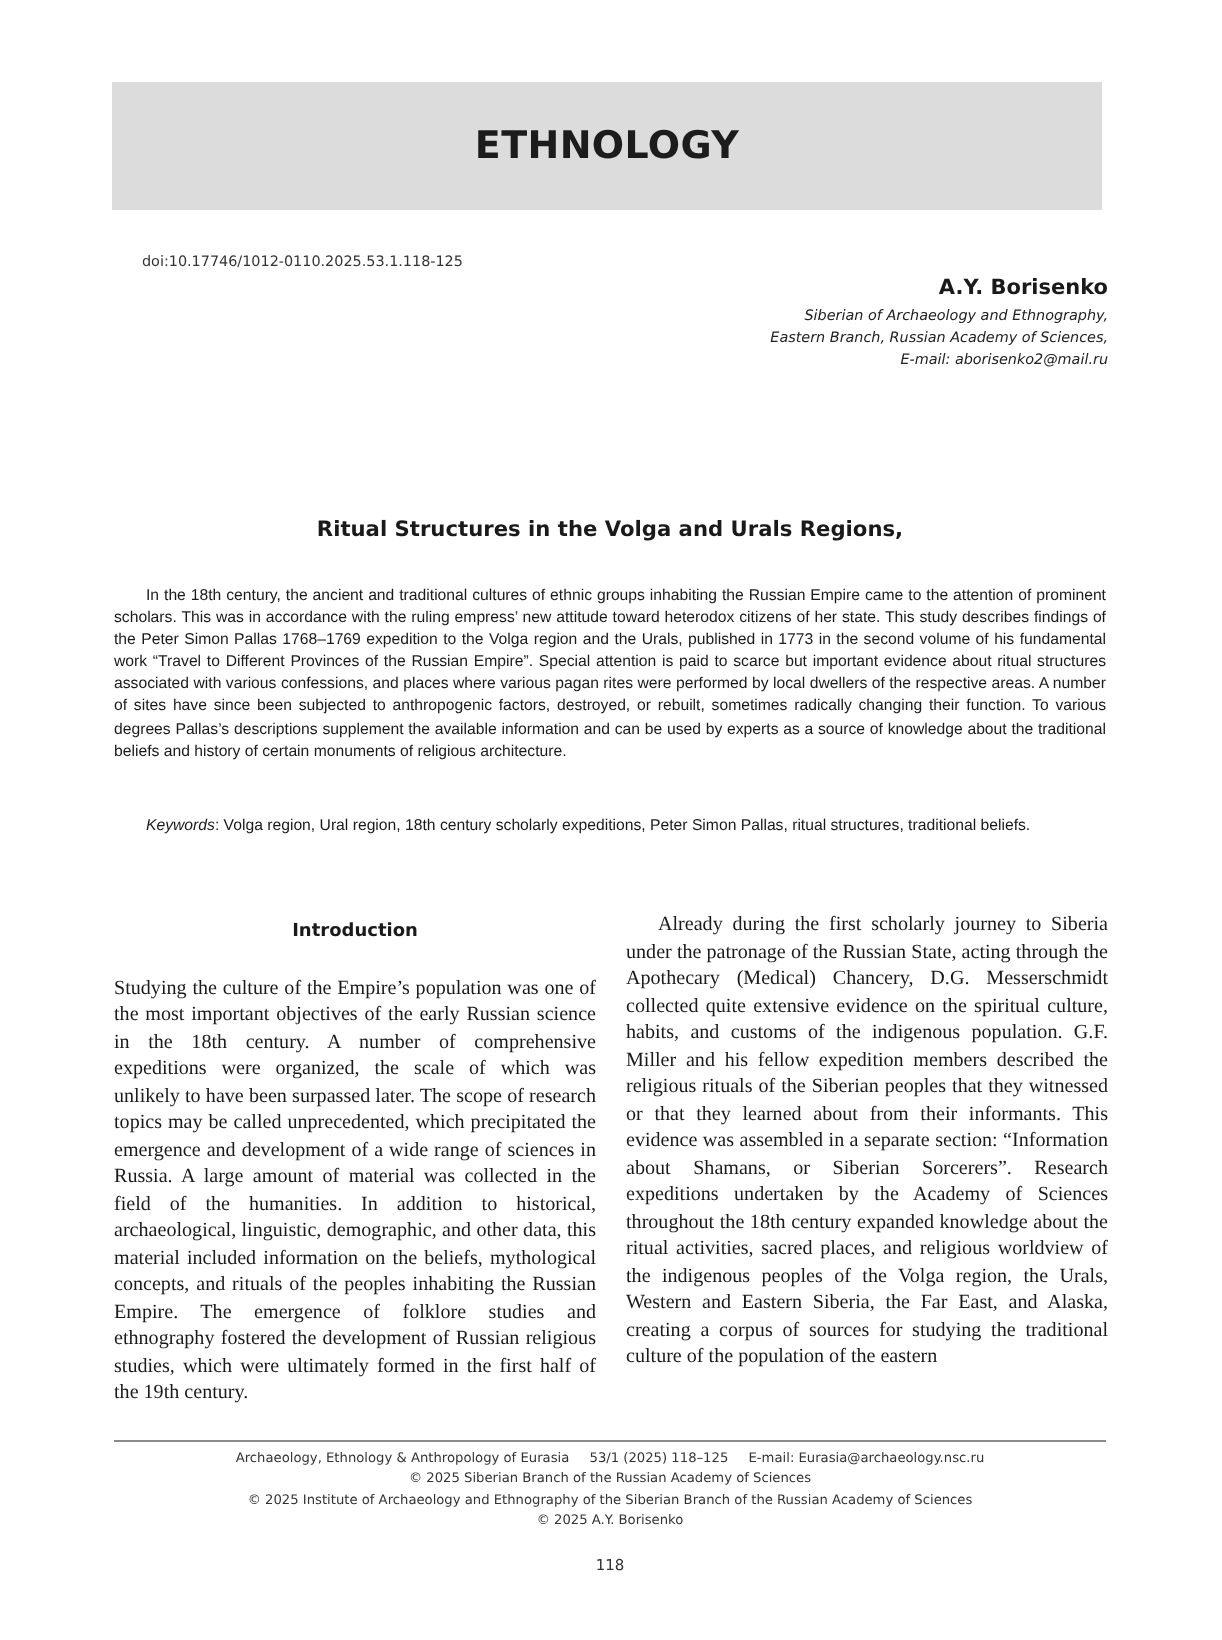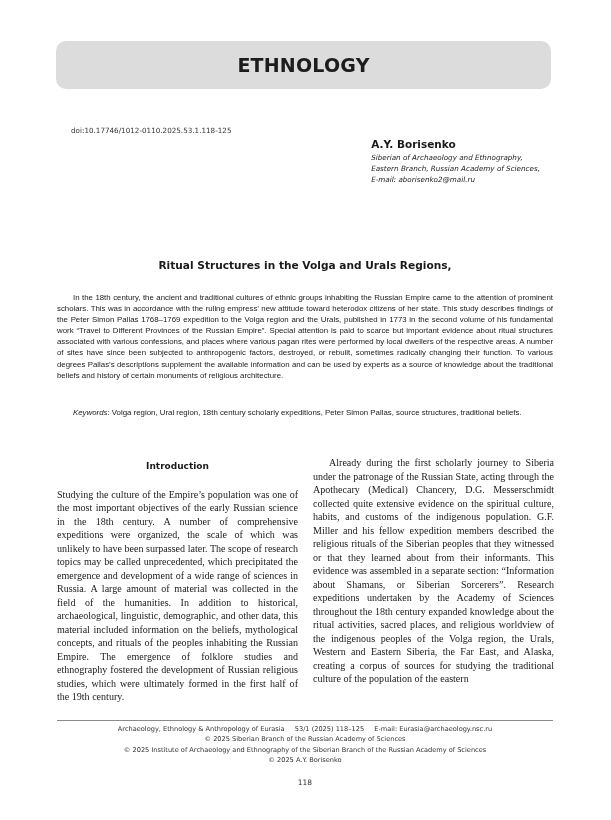--- a/index.html
+++ b/index.html
@@ -1,30 +1,30 @@
 <!DOCTYPE html>
 <html><head>
 <meta charset="utf-8">
 <style>
   html, body { margin: 0; padding: 0; background: #ffffff; }
   body { width: 611px; height: 820px; position: relative; overflow: hidden; color: #1a1a1a; }
   .section-banner {
-    position: absolute; left: 56px; top: 41px; width: 495px; height: 48px;
-    background: #dcdcdc; display: flex; align-items: center; justify-content: center; border-radius: 10px;
+    position: absolute; left: 56px; top: 41px; width: 495px; height: 64px;
+    background: #dcdcdc; display: flex; align-items: center; justify-content: center;
   }
   .section-banner span {
     font-family: "DejaVu Sans", sans-serif; font-weight: bold; font-size: 19px;
     letter-spacing: 0.2px; color: #1c1c1c;
   }
   .doi {
     position: absolute; left: 71px; top: 126px;
     font-family: "DejaVu Sans", sans-serif; font-size: 7.2px; color: #333;
   }
   .author-block {
-    position: absolute; right: 71px; top: 138px; text-align: left;
+    position: absolute; right: 57px; top: 138px; text-align: right;
   }
   .author-name {
     font-family: "DejaVu Sans", sans-serif; font-weight: bold; font-size: 10.5px;
     margin-bottom: 3px;
   }
   .affil-line {
     font-family: "DejaVu Sans", sans-serif; font-style: italic; font-size: 7.2px;
     line-height: 10.8px; color: #222;
   }
   .title {
@@ -88,21 +88,21 @@
 </div>
 
 <div class="title">
   <div>Ritual Structures in the Volga and Urals Regions,</div>
 </div>
 
 <div class="abstract">
   <p>In the 18th century, the ancient and traditional cultures of ethnic groups inhabiting the Russian Empire came to the attention of prominent scholars. This was in accordance with the ruling empress’ new attitude toward heterodox citizens of her state. This study describes findings of the Peter Simon Pallas 1768–1769 expedition to the Volga region and the Urals, published in 1773 in the second volume of his fundamental work “Travel to Different Provinces of the Russian Empire”. Special attention is paid to scarce but important evidence about ritual structures associated with various confessions, and places where various pagan rites were performed by local dwellers of the respective areas. A number of sites have since been subjected to anthropogenic factors, destroyed, or rebuilt, sometimes radically changing their function. To various degrees Pallas’s descriptions supplement the available information and can be used by experts as a source of knowledge about the traditional beliefs and history of certain monuments of religious architecture.</p>
 </div>
 
-<div class="keywords"><span class="kw-label">Keywords</span><span>: Volga region, Ural region, 18th century scholarly expeditions, Peter Simon Pallas, source structures, traditional beliefs.</span></div>
+<div class="keywords"><span class="kw-label">Keywords</span><span>: Volga region, Ural region, 18th century scholarly expeditions, Peter Simon Pallas, ritual structures, traditional beliefs.</span></div>
 
 <div class="col col-left">
   <p class="intro-heading">Introduction</p>
   <p>Studying the culture of the Empire’s population was one of the most important objectives of the early Russian science in the 18th century. A number of comprehensive expeditions were organized, the scale of which was unlikely to have been surpassed later. The scope of research topics may be called unprecedented, which precipitated the emergence and development of a wide range of sciences in Russia. A large amount of material was collected in the field of the humanities. In addition to historical, archaeological, linguistic, demographic, and other data, this material included information on the beliefs, mythological concepts, and rituals of the peoples inhabiting the Russian Empire. The emergence of folklore studies and ethnography fostered the development of Russian religious studies, which were ultimately formed in the first half of the 19th century.</p>
 </div>
 
 <div class="col col-right">
   <p>Already during the first scholarly journey to Siberia under the patronage of the Russian State, acting through the Apothecary (Medical) Chancery, D.G. Messerschmidt collected quite extensive evidence on the spiritual culture, habits, and customs of the indigenous population. G.F. Miller and his fellow expedition members described the religious rituals of the Siberian peoples that they witnessed or that they learned about from their informants. This evidence was assembled in a separate section: “Information about Shamans, or Siberian Sorcerers”. Research expeditions undertaken by the Academy of Sciences throughout the 18th century expanded knowledge about the ritual activities, sacred places, and religious worldview of the indigenous peoples of the Volga region, the Urals, Western and Eastern Siberia, the Far East, and Alaska, creating a corpus of sources for studying the traditional culture of the population of the eastern</p>
 </div>
 

